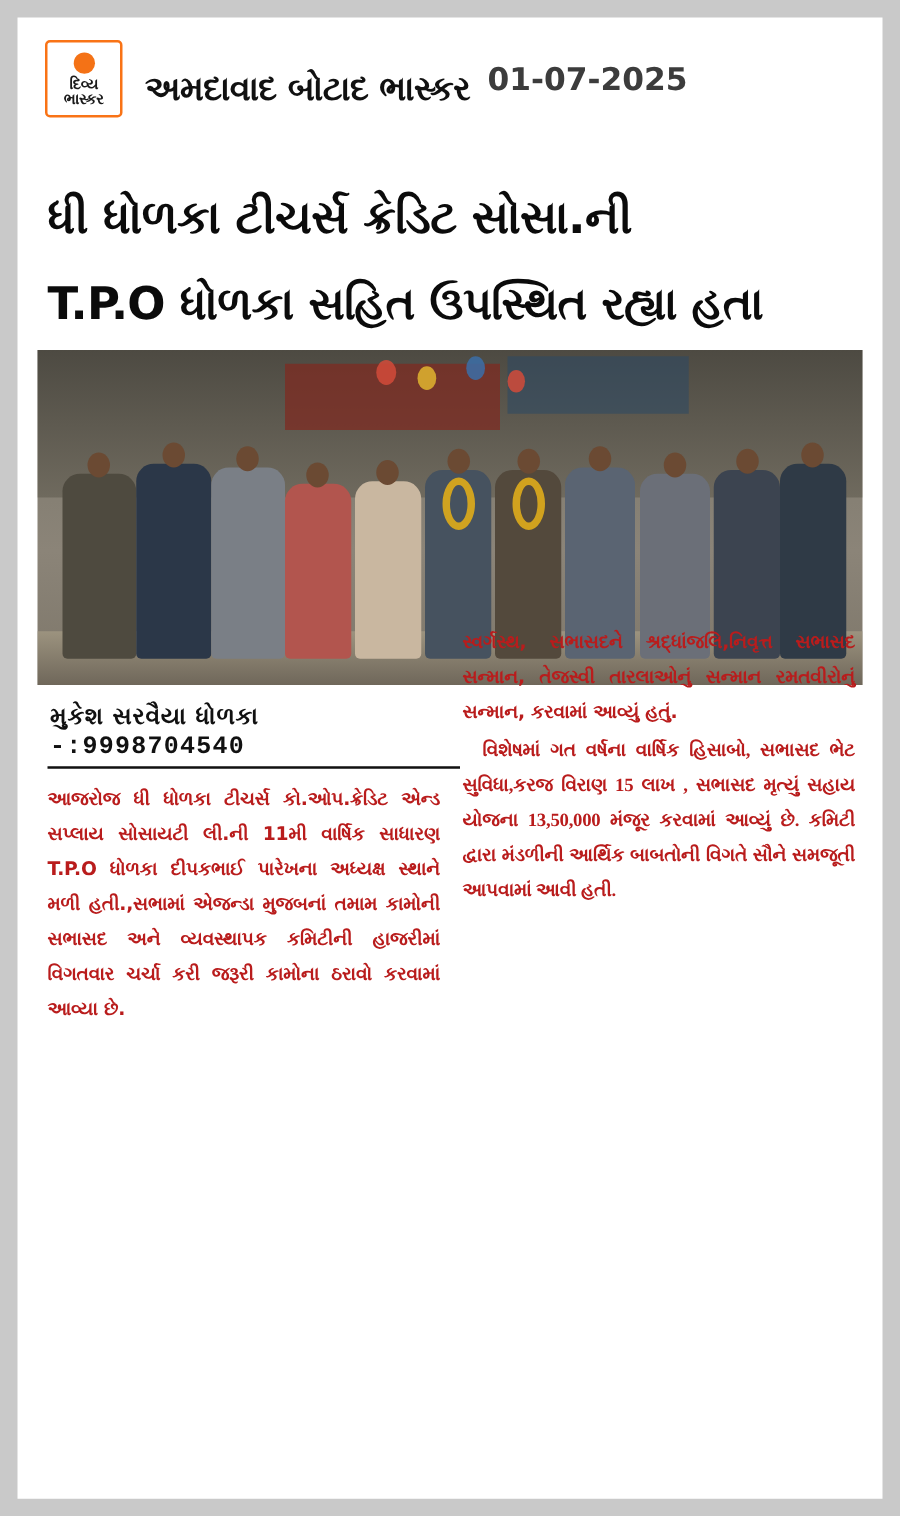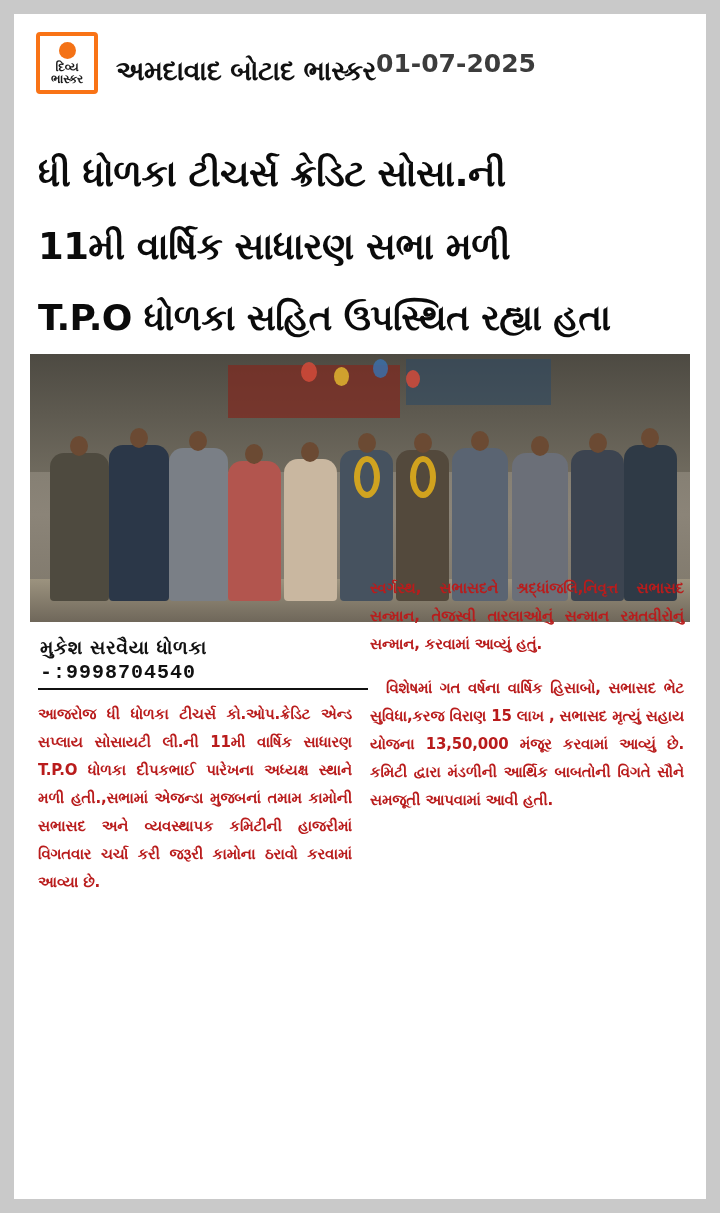--- a/index.html
+++ b/index.html
@@ -33,21 +33,21 @@
 
   
   .masthead {
     display: flex;
     align-items: center;
     padding: 18px 0 10px 22px;
   }
   .logo-box {
     width: 62px;
     height: 62px;
-    border: 4px solid #f97316;
+    border: 2px solid #f97316;
     border-radius: 4px;
     display: flex;
     flex-direction: column;
     align-items: center;
     justify-content: center;
     box-sizing: border-box;
     flex: 0 0 auto;
     background: #fff;
   }
   .logo-dot {
@@ -74,20 +74,21 @@
     margin-left: 18px;
     letter-spacing: -0.5px;
     white-space: nowrap;
     margin-top: 16px;
   }
   .masthead-date {
     font-family: "DejaVu Sans", sans-serif;
     font-size: 25px;
     font-weight: bold;
     color: #3c3c3c;
+    margin-left: 14px;
     white-space: nowrap;
   }
 
   
   .headline {
     padding: 22px 20px 4px 24px;
   }
   .headline-line {
     font-family: "DejaVu Sans", sans-serif;
     font-weight: bold;
@@ -187,21 +188,21 @@
     font-family: "DejaVu Sans", sans-serif;
     font-size: 15px;
     line-height: 28px;
     color: #b91c1c;
     text-align: justify;
     text-justify: inter-word;
     font-weight: bold;
     letter-spacing: -0.2px;
   }
   .col p { margin: 0 0 0 0; }
-  .col p + p { margin-top: 16px; text-indent: 16px; }
+  .col p + p { margin-top: 4px; text-indent: 16px; font-family: Liberation Serif, serif; }
   .col-right { position: relative; top: -126px; }
 
   
   .cols { position: relative; }
 </style>
 </head>
 <body>
 
 <div class="page">
   <div class="sheet">
@@ -211,21 +212,20 @@
         <div class="logo-dot"></div>
         <div class="logo-text">દિવ્ય</div>
         <div class="logo-text">ભાસ્કર</div>
       </div>
       <div class="masthead-title">અમદાવાદ બોટાદ ભાસ્કર</div>
       <div class="masthead-date">01-07-2025</div>
     </div>
 
     <div class="headline">
       <div class="headline-line hl1">ધી ધોળકા ટીચર્સ ક્રેડિટ સોસા.ની</div>
-      <div class="headline-line hl2">11મી વાર્ષિક સાધારણ સભા મળી</div>
       <div class="headline-line hl3">T.P.O ધોળકા સહિત ઉપસ્થિત રહ્યા હતા</div>
     </div>
 
     <div class="photo">
       <div class="ph-wall"></div>
       <div class="ph-banner"></div>
       <div class="ph-banner2"></div>
       <div class="ph-floor"></div>
 
       <div class="ph-balloon" style="left:41%;top:3%;width:16px;height:20px;background:#d24b3a;"></div>

